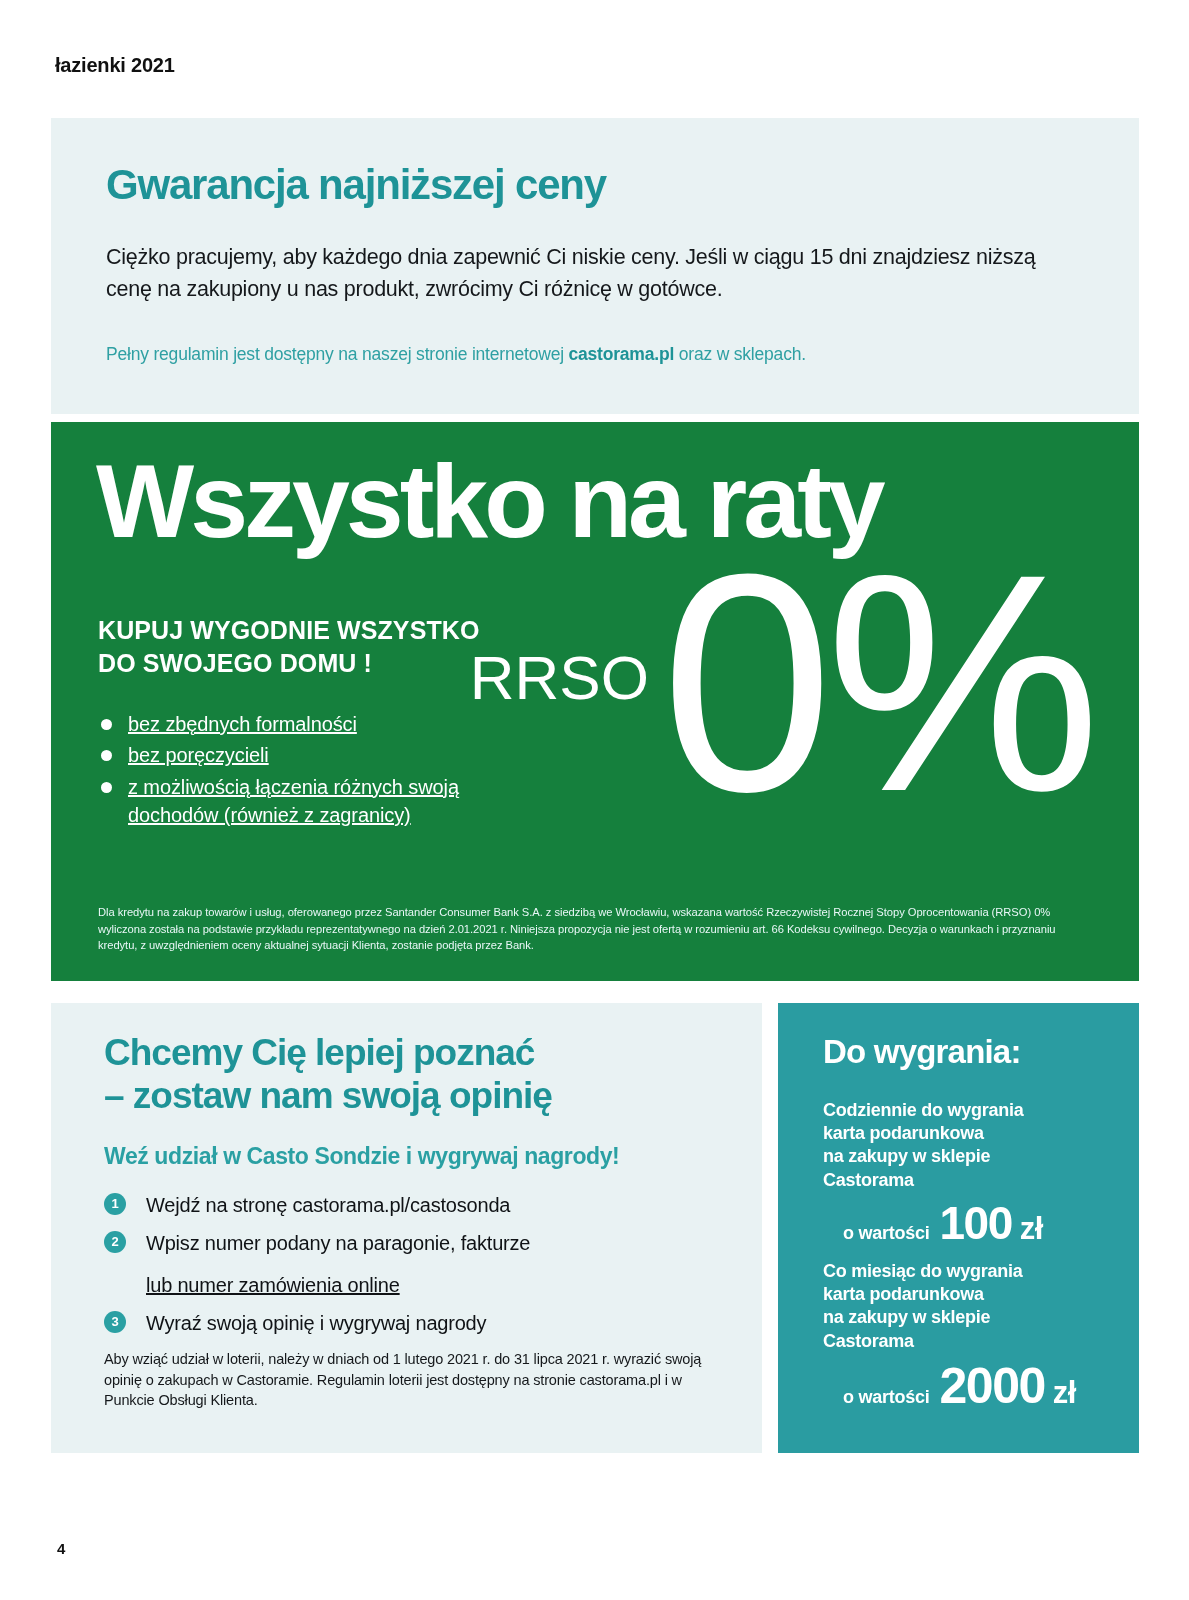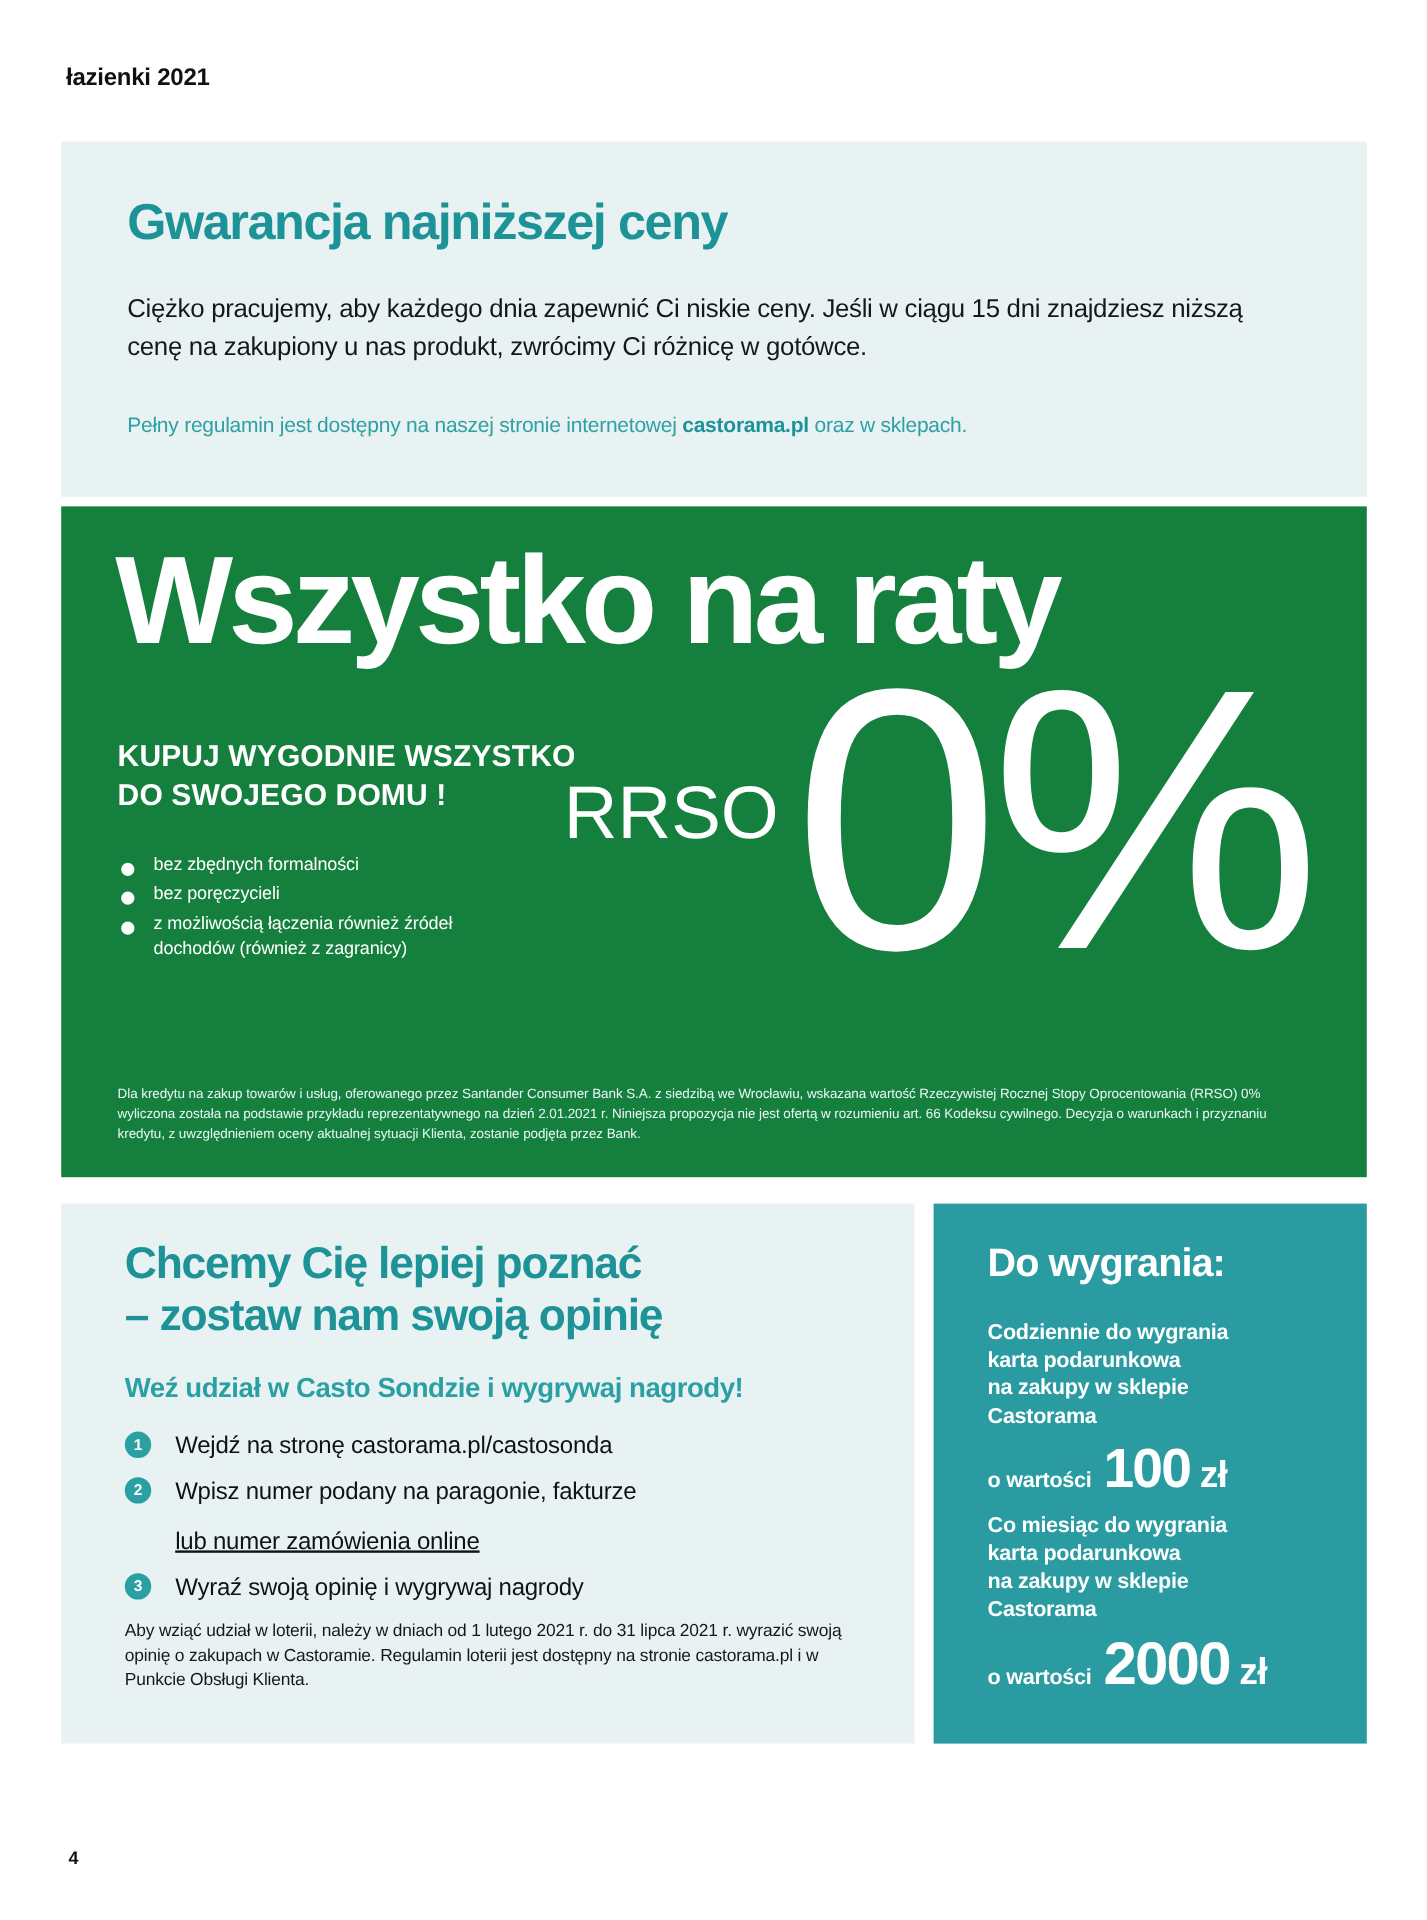--- a/index.html
+++ b/index.html
@@ -54,22 +54,22 @@
     position:absolute; left:47px; top:192px;
     font-size:25px; font-weight:bold; color:#ffffff;
     letter-spacing:0.1px; line-height:1.32; text-transform:uppercase;
   }
   .raty-list {
     position:absolute; left:47px; top:288px; width:500px;
     list-style:none;
   }
   .raty-list li {
     position:relative; padding-left:30px;
-    font-size:15px; color:#ffffff; line-height:1.42;
-    letter-spacing:-0.1px; margin-bottom:3px;
+    font-size:20px; color:#ffffff; line-height:1.42;
+    letter-spacing:-0.1px; margin-bottom:3px;text-decoration:underline;
   }
   .raty-list li .bullet {
     position:absolute; left:3px; top:9px;
     width:11px; height:11px; border-radius:50%; background:#ffffff;
   }
   .raty-list li .cont { display:block; padding-left:0; }
 
   .rrso-wrap {
     position:absolute; right:46px; bottom:180px;
     display:flex; align-items:center;
@@ -138,21 +138,21 @@
   .prize-block.b1 { top:96px; }
   .prize-block.b2 { top:257px; }
   .prize-desc {
     font-size:18px; font-weight:bold; color:#ffffff;
     line-height:1.29; letter-spacing:-0.25px;
   }
   .prize-amount-row {
     display:flex; align-items:baseline; margin-top:8px;
   }
   .prize-amount-label {
-    font-size:18px; font-weight:bold; color:#ffffff; letter-spacing:-0.25px;
+    font-size:18px; font-weight:bold; color:#ffffff; letter-spacing:-0.25px;margin-left:20px;
   }
   .prize-amount-value {
     font-size:46px; font-weight:bold; color:#ffffff;
     letter-spacing:-1.5px; margin-left:10px; line-height:1;
   }
   .prize-amount-cur {
     font-size:31px; font-weight:bold; color:#ffffff;
     letter-spacing:-0.6px; margin-left:8px;
   }
   .prize-block.b2 .prize-amount-value { font-size:50px; }
@@ -188,21 +188,21 @@
       <li>
         <span class="bullet"></span>
         <span>bez zbędnych formalności</span>
       </li>
       <li>
         <span class="bullet"></span>
         <span>bez poręczycieli</span>
       </li>
       <li>
         <span class="bullet"></span>
-        <span>z możliwością łączenia również źródeł</span>
+        <span>z możliwością łączenia różnych swoją</span>
         <span class="cont">dochodów (również z zagranicy)</span>
       </li>
     </ul>
 
     <div class="rrso-wrap">
       <span class="rrso-label">RRSO</span>
       <span class="rrso-value">0%</span>
     </div>
 
     <p class="raty-fineprint">Dla kredytu na zakup towarów i usług, oferowanego przez Santander Consumer Bank S.A. z siedzibą we Wrocławiu, wskazana wartość Rzeczywistej Rocznej Stopy Oprocentowania (RRSO) 0% wyliczona została na podstawie przykładu reprezentatywnego na dzień 2.01.2021 r.  Niniejsza propozycja nie jest ofertą w rozumieniu art. 66 Kodeksu cywilnego. Decyzja o warunkach i przyznaniu kredytu, z uwzględnieniem oceny aktualnej sytuacji Klienta, zostanie podjęta przez Bank.</p>

